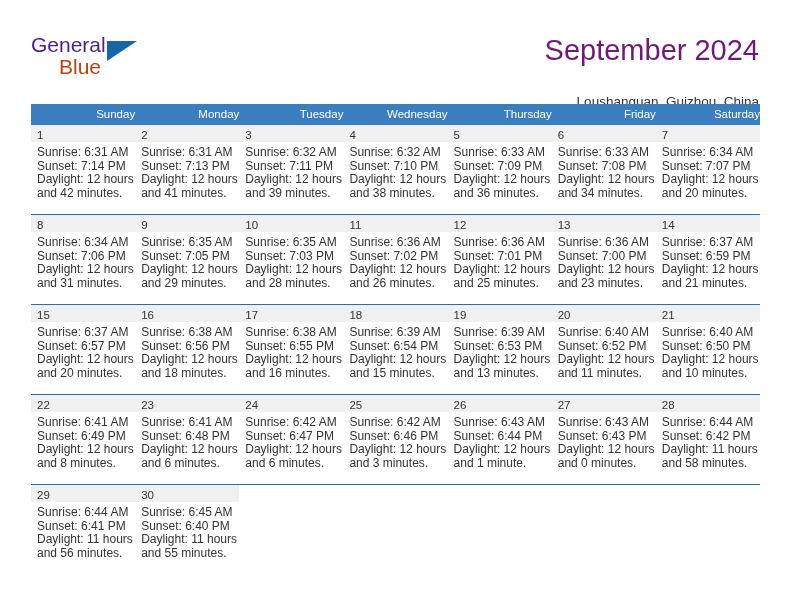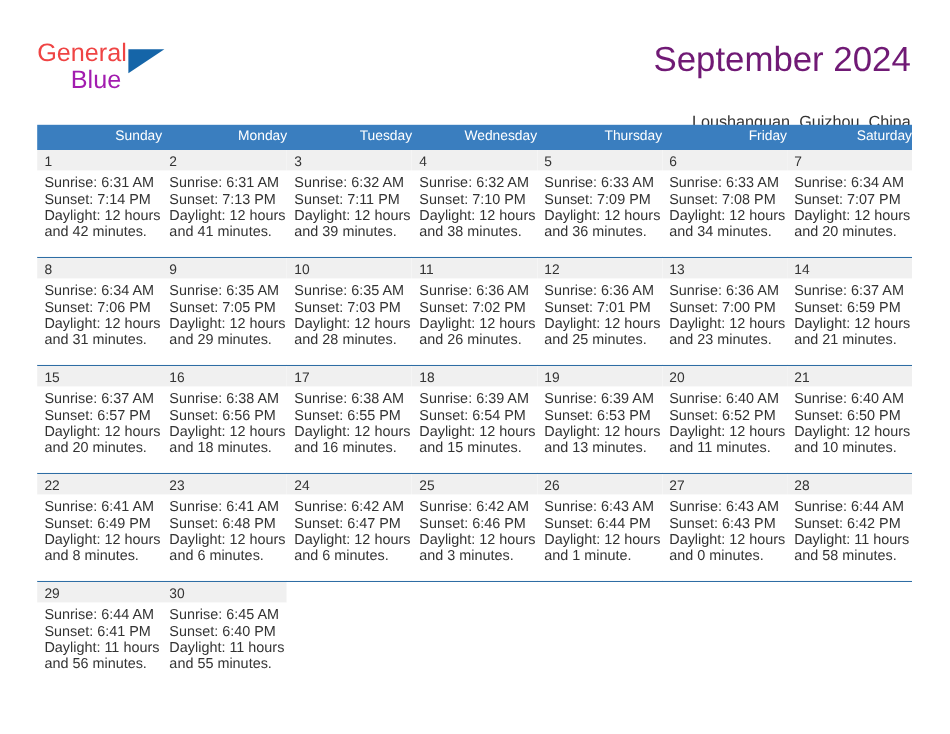--- a/index.html
+++ b/index.html
@@ -35,31 +35,31 @@
     left: 31px;
     top: 33px;
     width: 200px;
     height: 48px;
   }
   .brand-general {
     position: absolute;
     left: 0;
     top: 0;
     font-size: 21px;
-    color: #ef4444;
+    color: #4c1d95;
     letter-spacing: 0px;
     line-height: 24px;
     font-family: "Liberation Sans", sans-serif;
   }
   .brand-blue {
     position: absolute;
     left: 28px;
     top: 22px;
     font-size: 21px;
-    color: #a21caf;
+    color: #c2410c;
     line-height: 24px;
     font-family: "Liberation Sans", sans-serif;
   }
   .brand-tri {
     position: absolute;
     left: 76px;
     top: 8px;
     width: 0;
     height: 0;
     border-left: 30px solid #1565a8;

